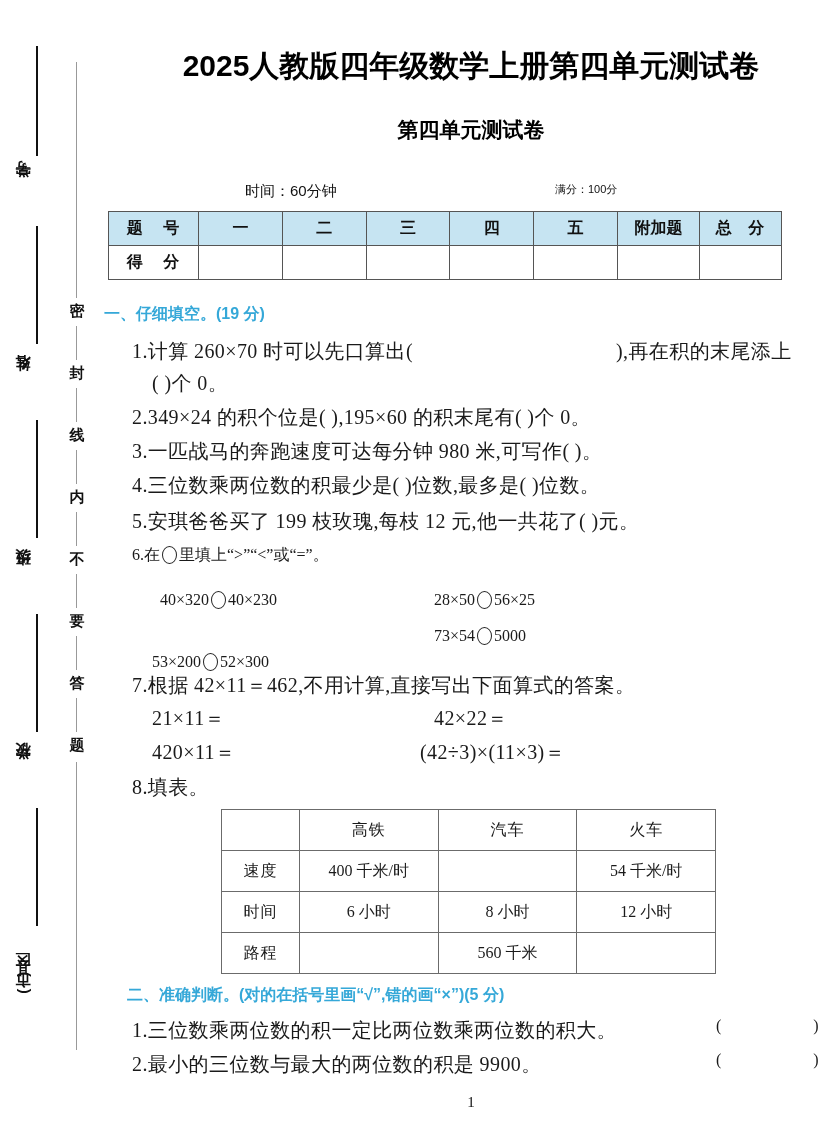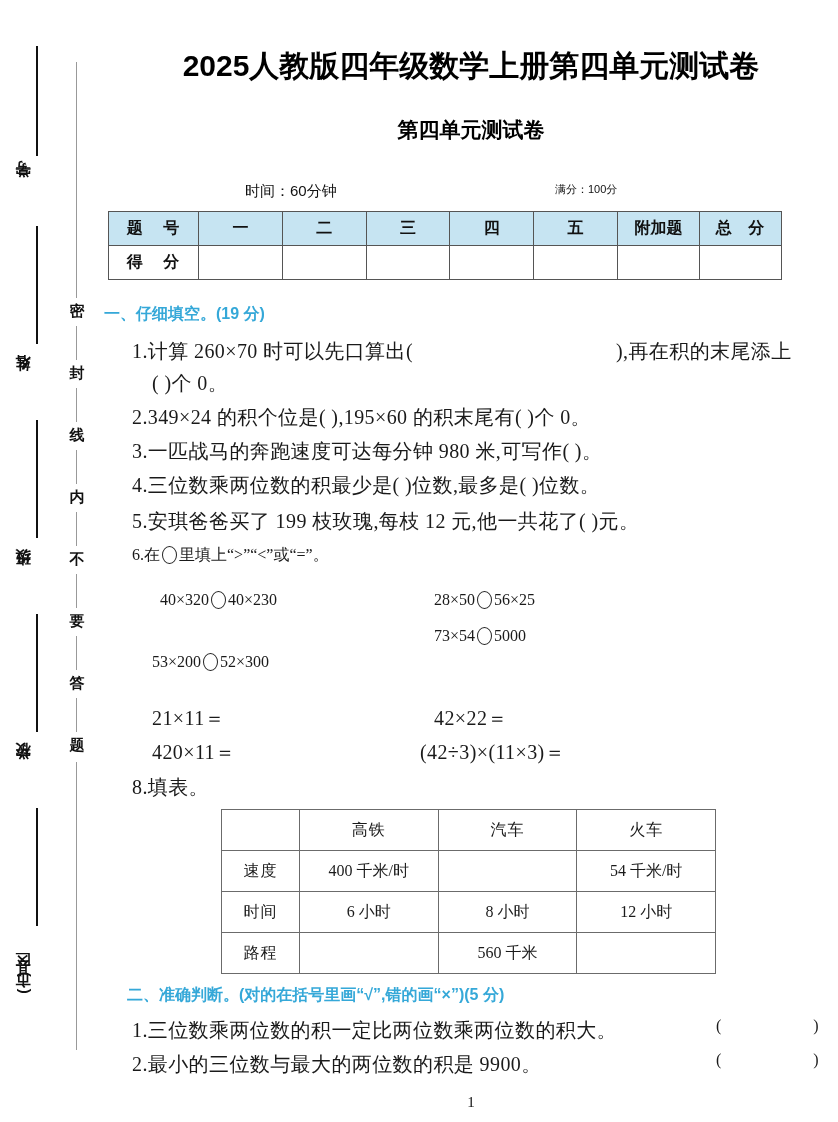--- a/index.html
+++ b/index.html
@@ -300,20 +300,21 @@
   <div class="cmp" style="left:330px; top:583px;">
     <span>28×50</span><span class="circ"></span><span>56×25</span>
   </div>
   <div class="cmp" style="left:48px; top:619px;margin-top:26px;">
     <span>53×200</span><span class="circ"></span><span>52×300</span>
   </div>
   <div class="cmp" style="left:330px; top:619px;">
     <span>73×54</span><span class="circ"></span><span>5000</span>
   </div>
 
+  <div class="q q-indent" style="top:664px;">7.根据 42×11＝462,不用计算,直接写出下面算式的答案。</div>
   <div class="q q-sub" style="top:697px;">21×11＝</div>
   <div class="q q-col2" style="top:697px;">42×22＝</div>
   <div class="q q-sub" style="top:731px;">420×11＝</div>
   <div class="q" style="left:316px; top:731px;">(42÷3)×(11×3)＝</div>
 
   <div class="q q-indent" style="top:766px;">8.填表。</div>
 
   <table id="data-table">
     <tbody>
         <tr>

